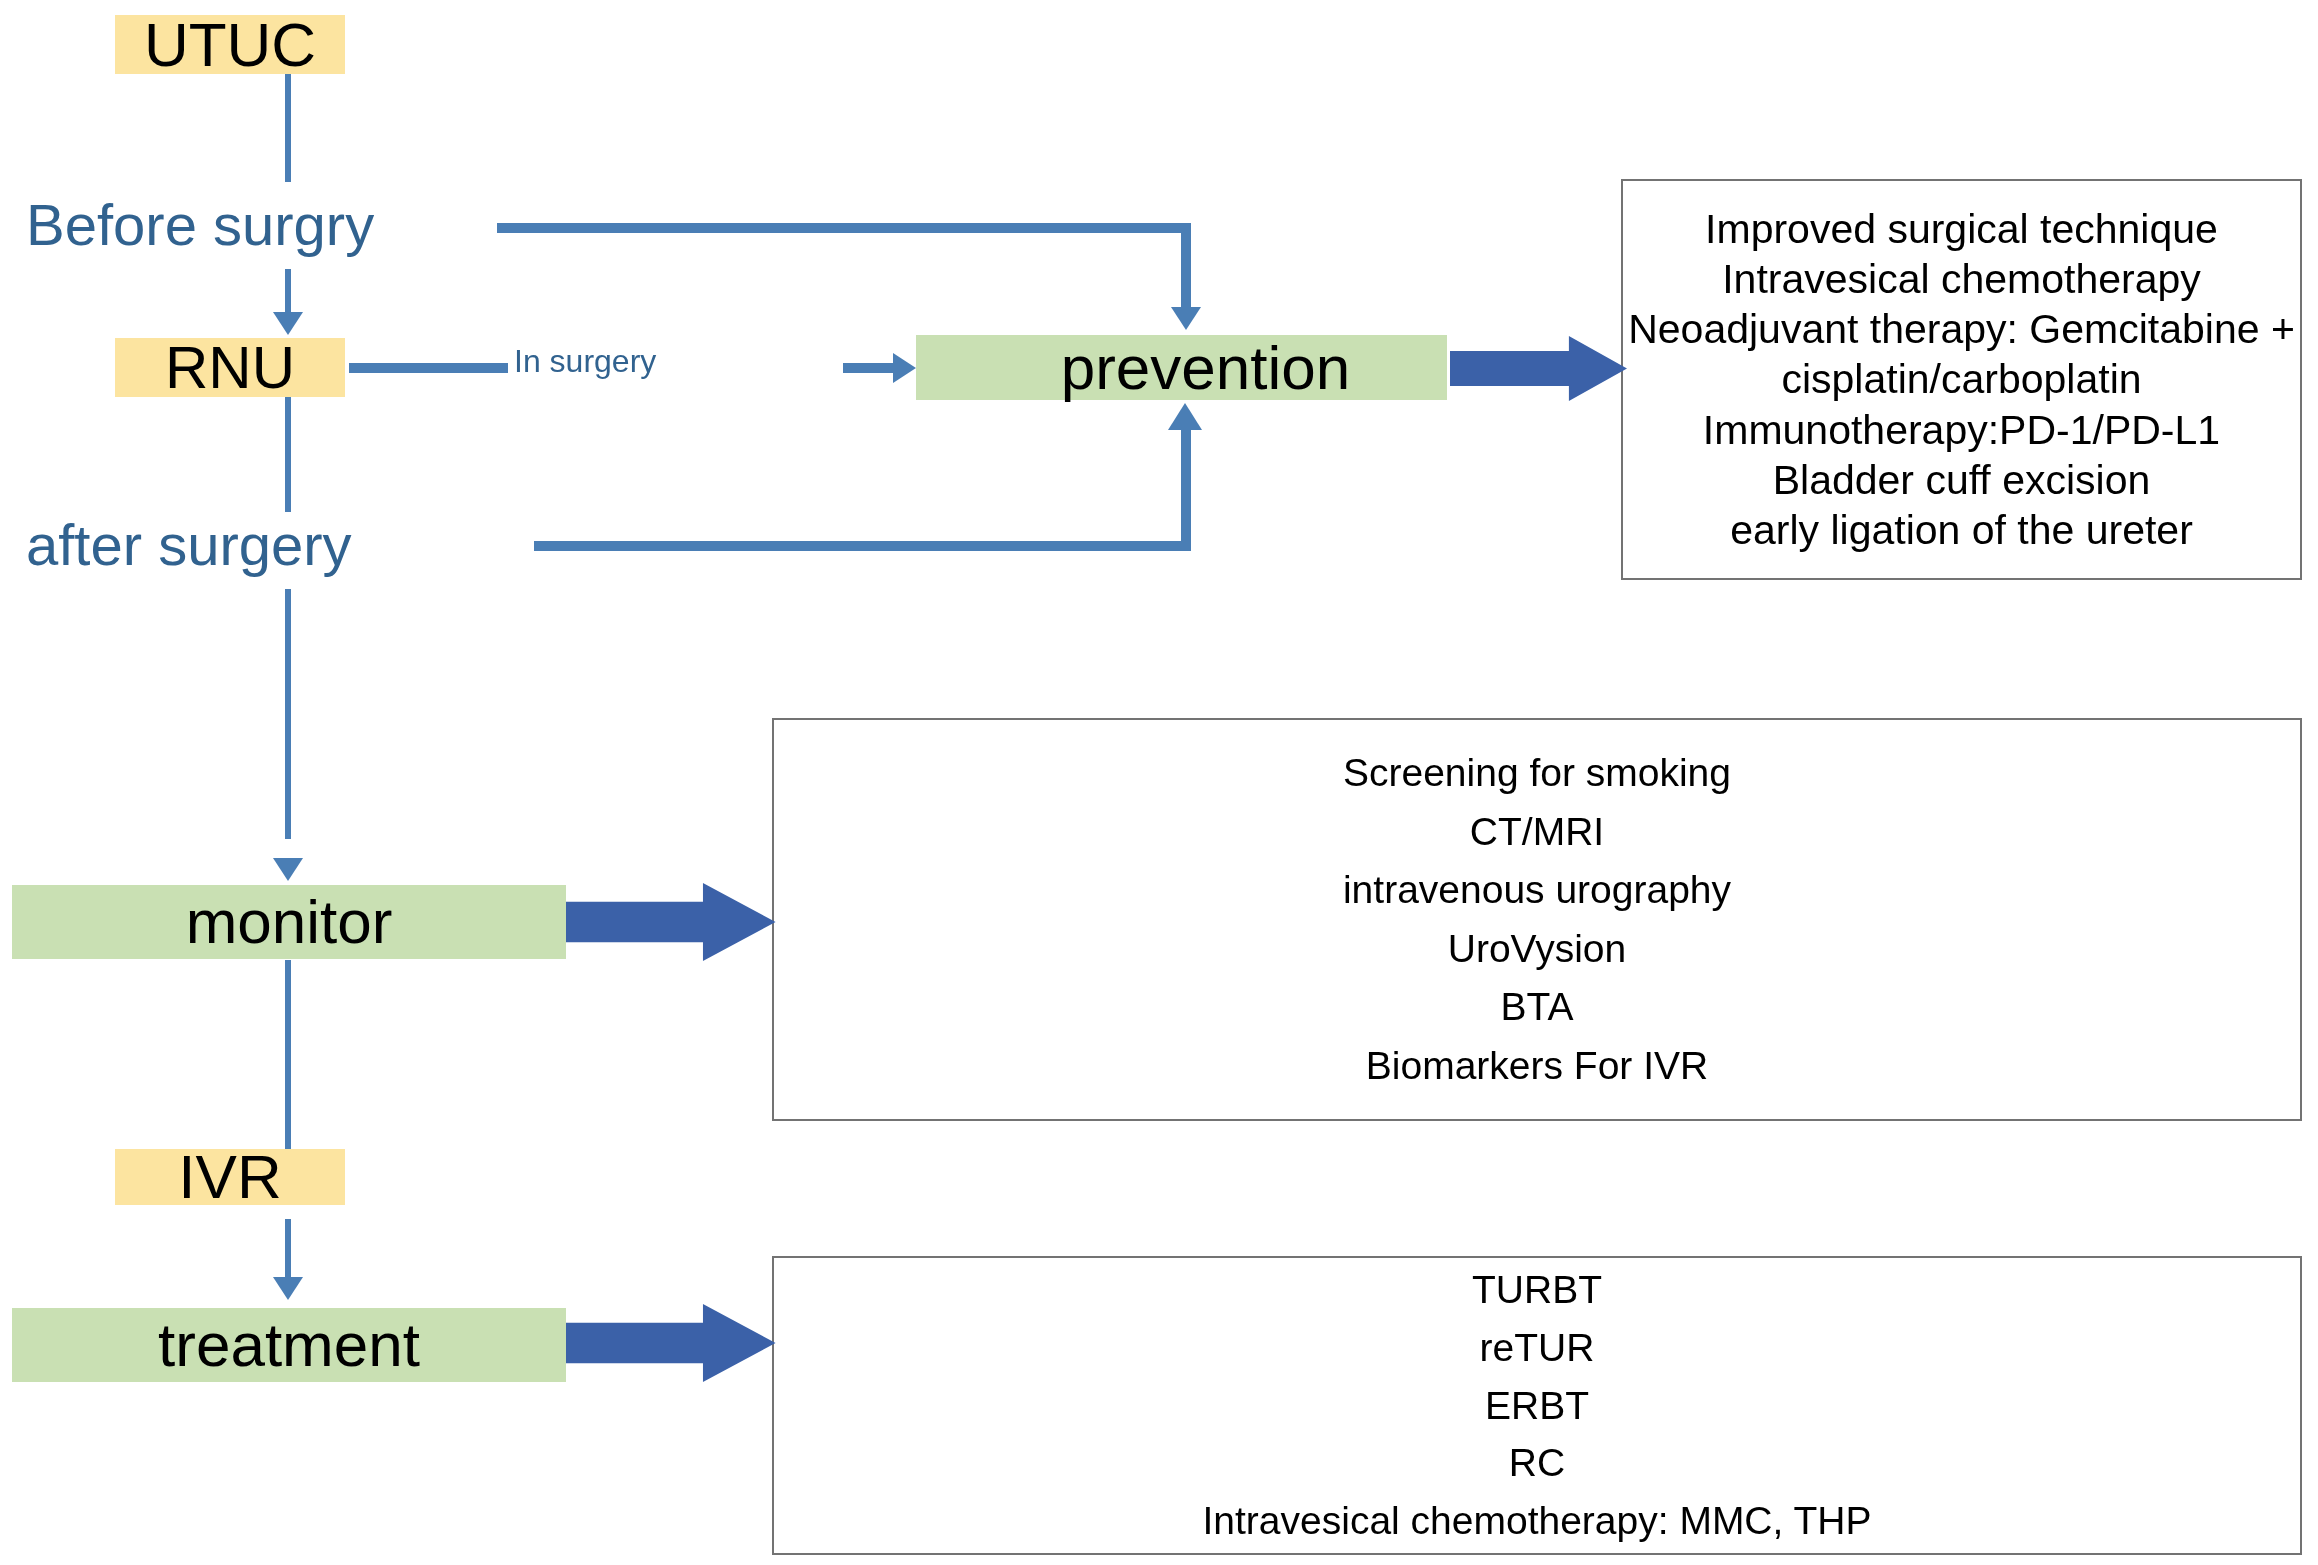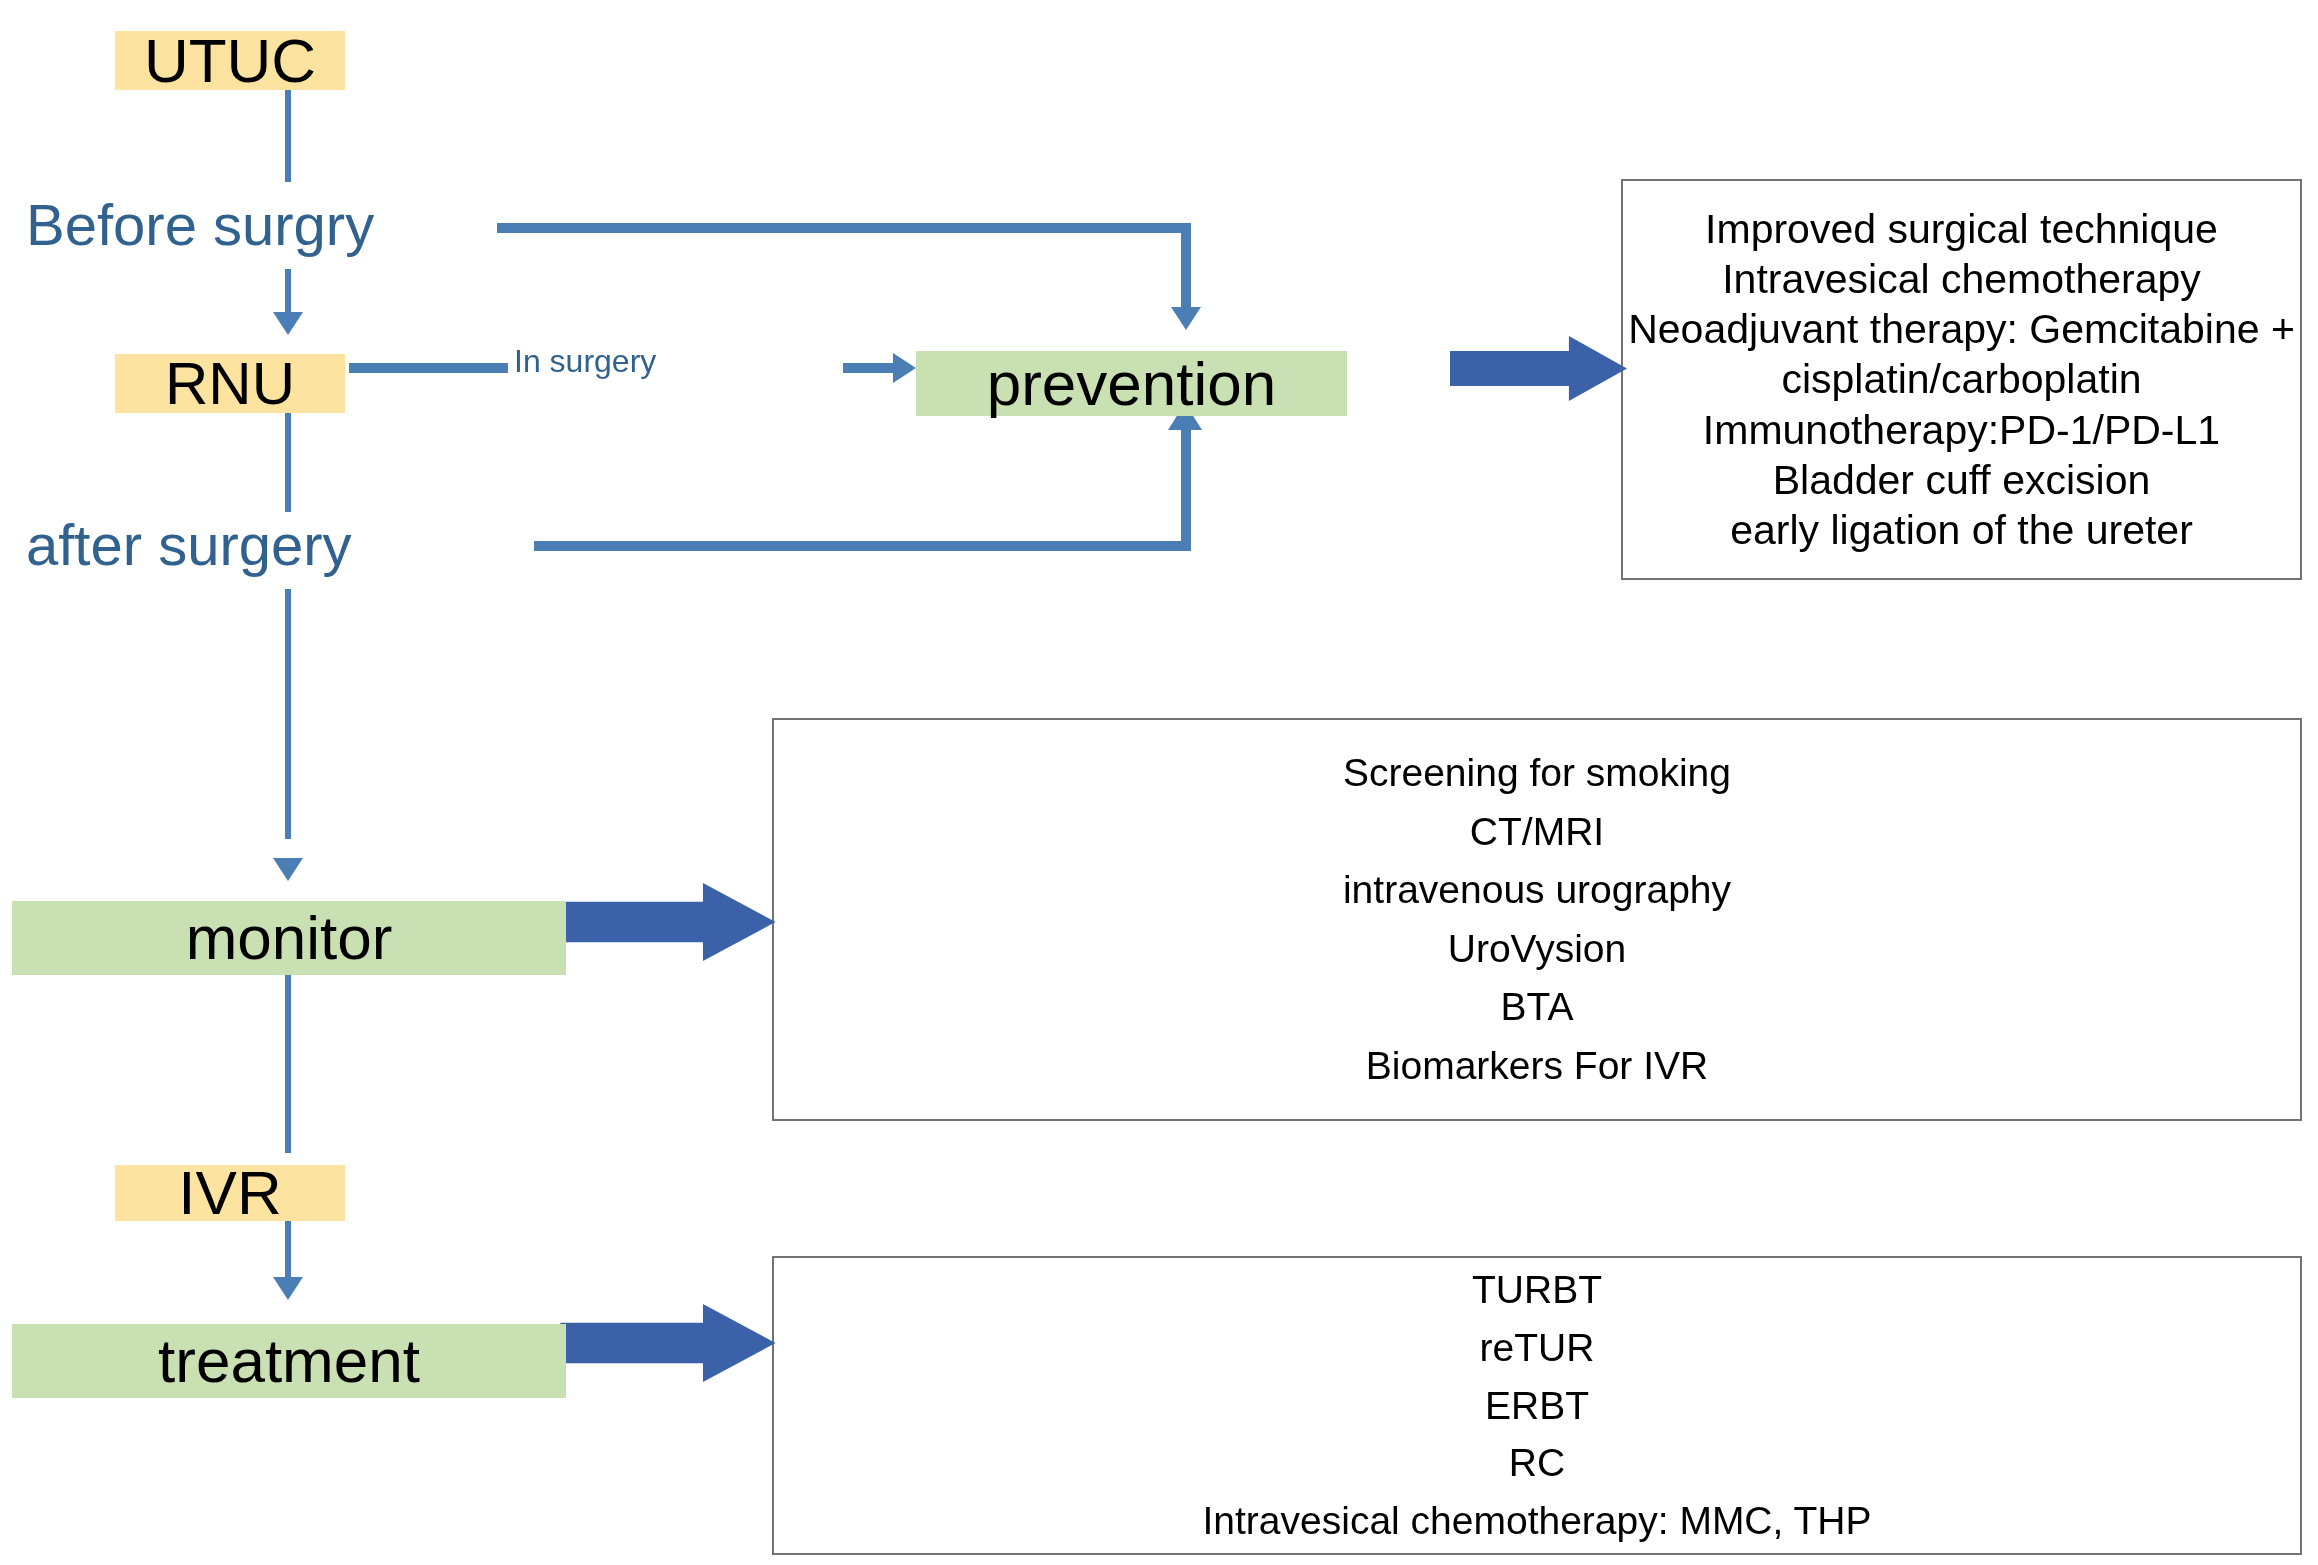--- a/index.html
+++ b/index.html
@@ -22,28 +22,27 @@
     position: absolute;
     display: flex;
     align-items: center;
     justify-content: center;
     color: #000000;
     font-family: "Liberation Sans", sans-serif;
     font-weight: 400;
     line-height: 1;
     white-space: nowrap;
     z-index: 5;
-    margin-top: 16px;
   }
   .node-yellow { background: #FCE4A0; }
   .node-green  { background: #C9E0B3; }
 
   #node-utuc      { left:115px;  top:15px;   width:230px; height:59px;  font-size:62px; }
   #node-rnu       { left:115px;  top:338px;  width:230px; height:59px;  font-size:60px; }
-  #node-prevention{ left:916px; top:335px;  width:431px; height:65px;  font-size:62px; }
+  #node-prevention{ left:916px; top:335px;  width:483px; height:65px;  font-size:62px;padding-left:48px; }
   #node-monitor   { left:12px;   top:885px; width:554px; height:74px; font-size:62px; }
   #node-ivr       { left:115px;  top:1149px; width:230px; height:56px; font-size:62px; }
   #node-treatment { left:12px;   top:1308px; width:554px; height:74px; font-size:62px; }
 
   
   .edge-label {
     position: absolute;
     color: #31628F;
     font-family: "Liberation Sans", sans-serif;
     white-space: nowrap;

